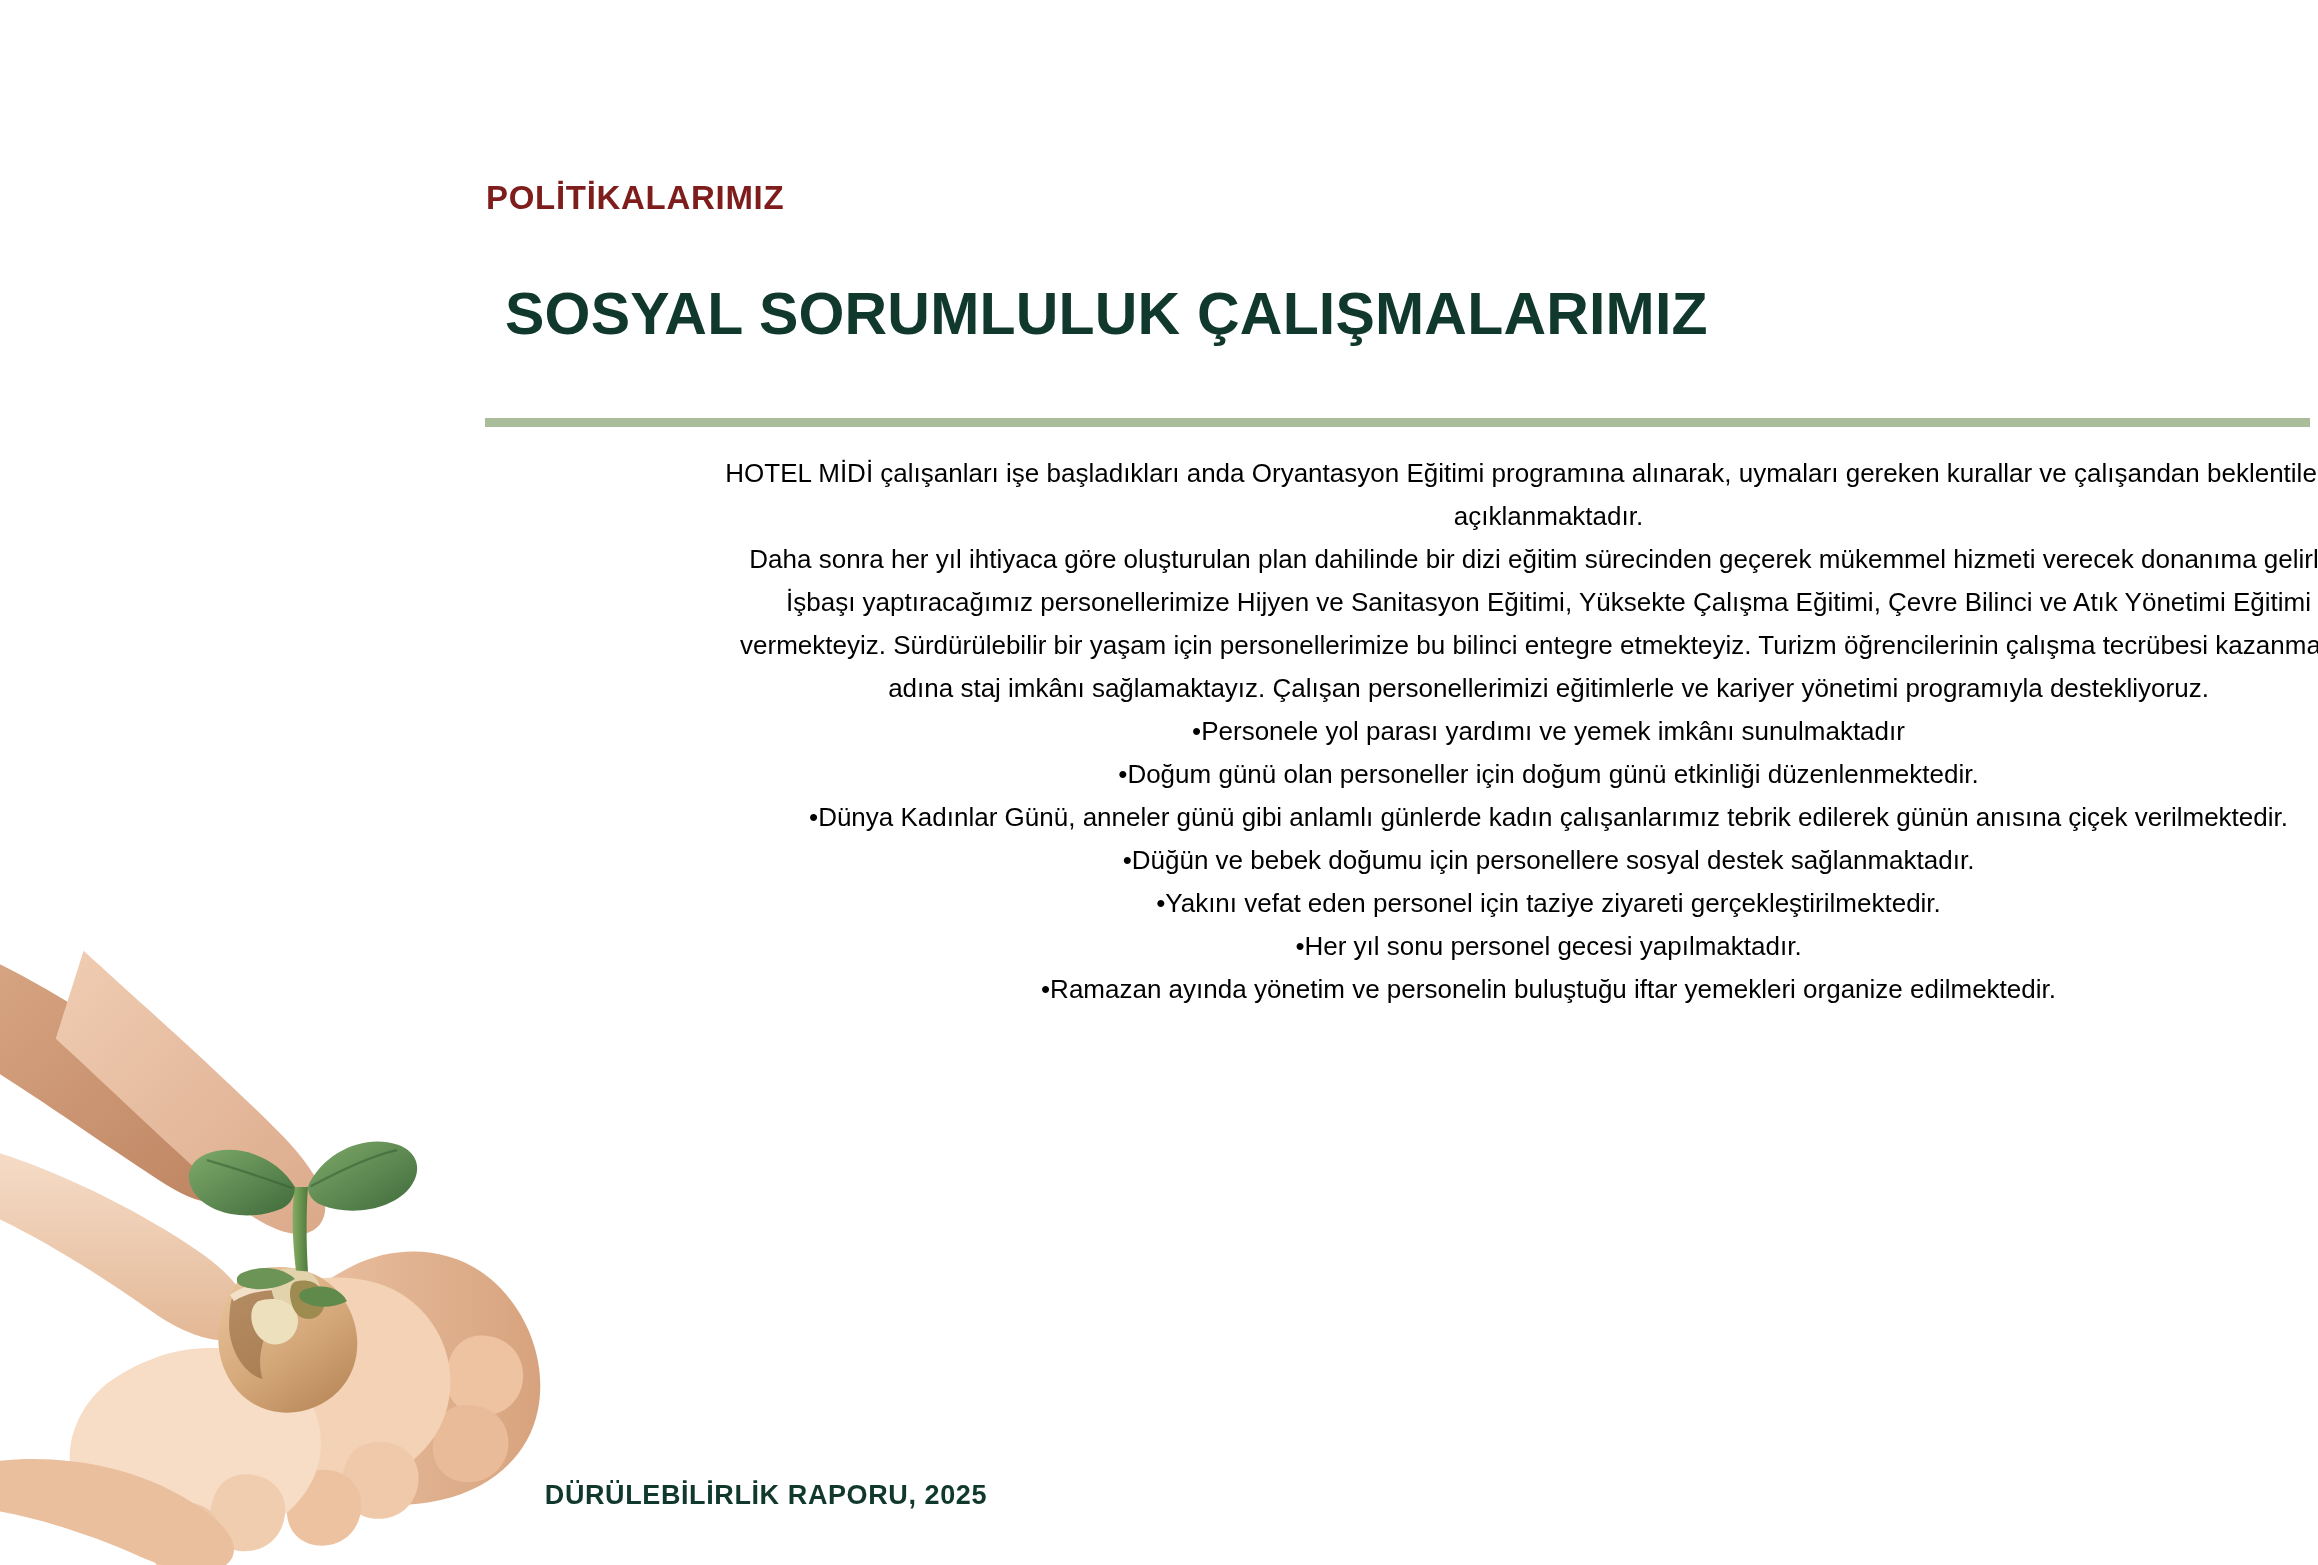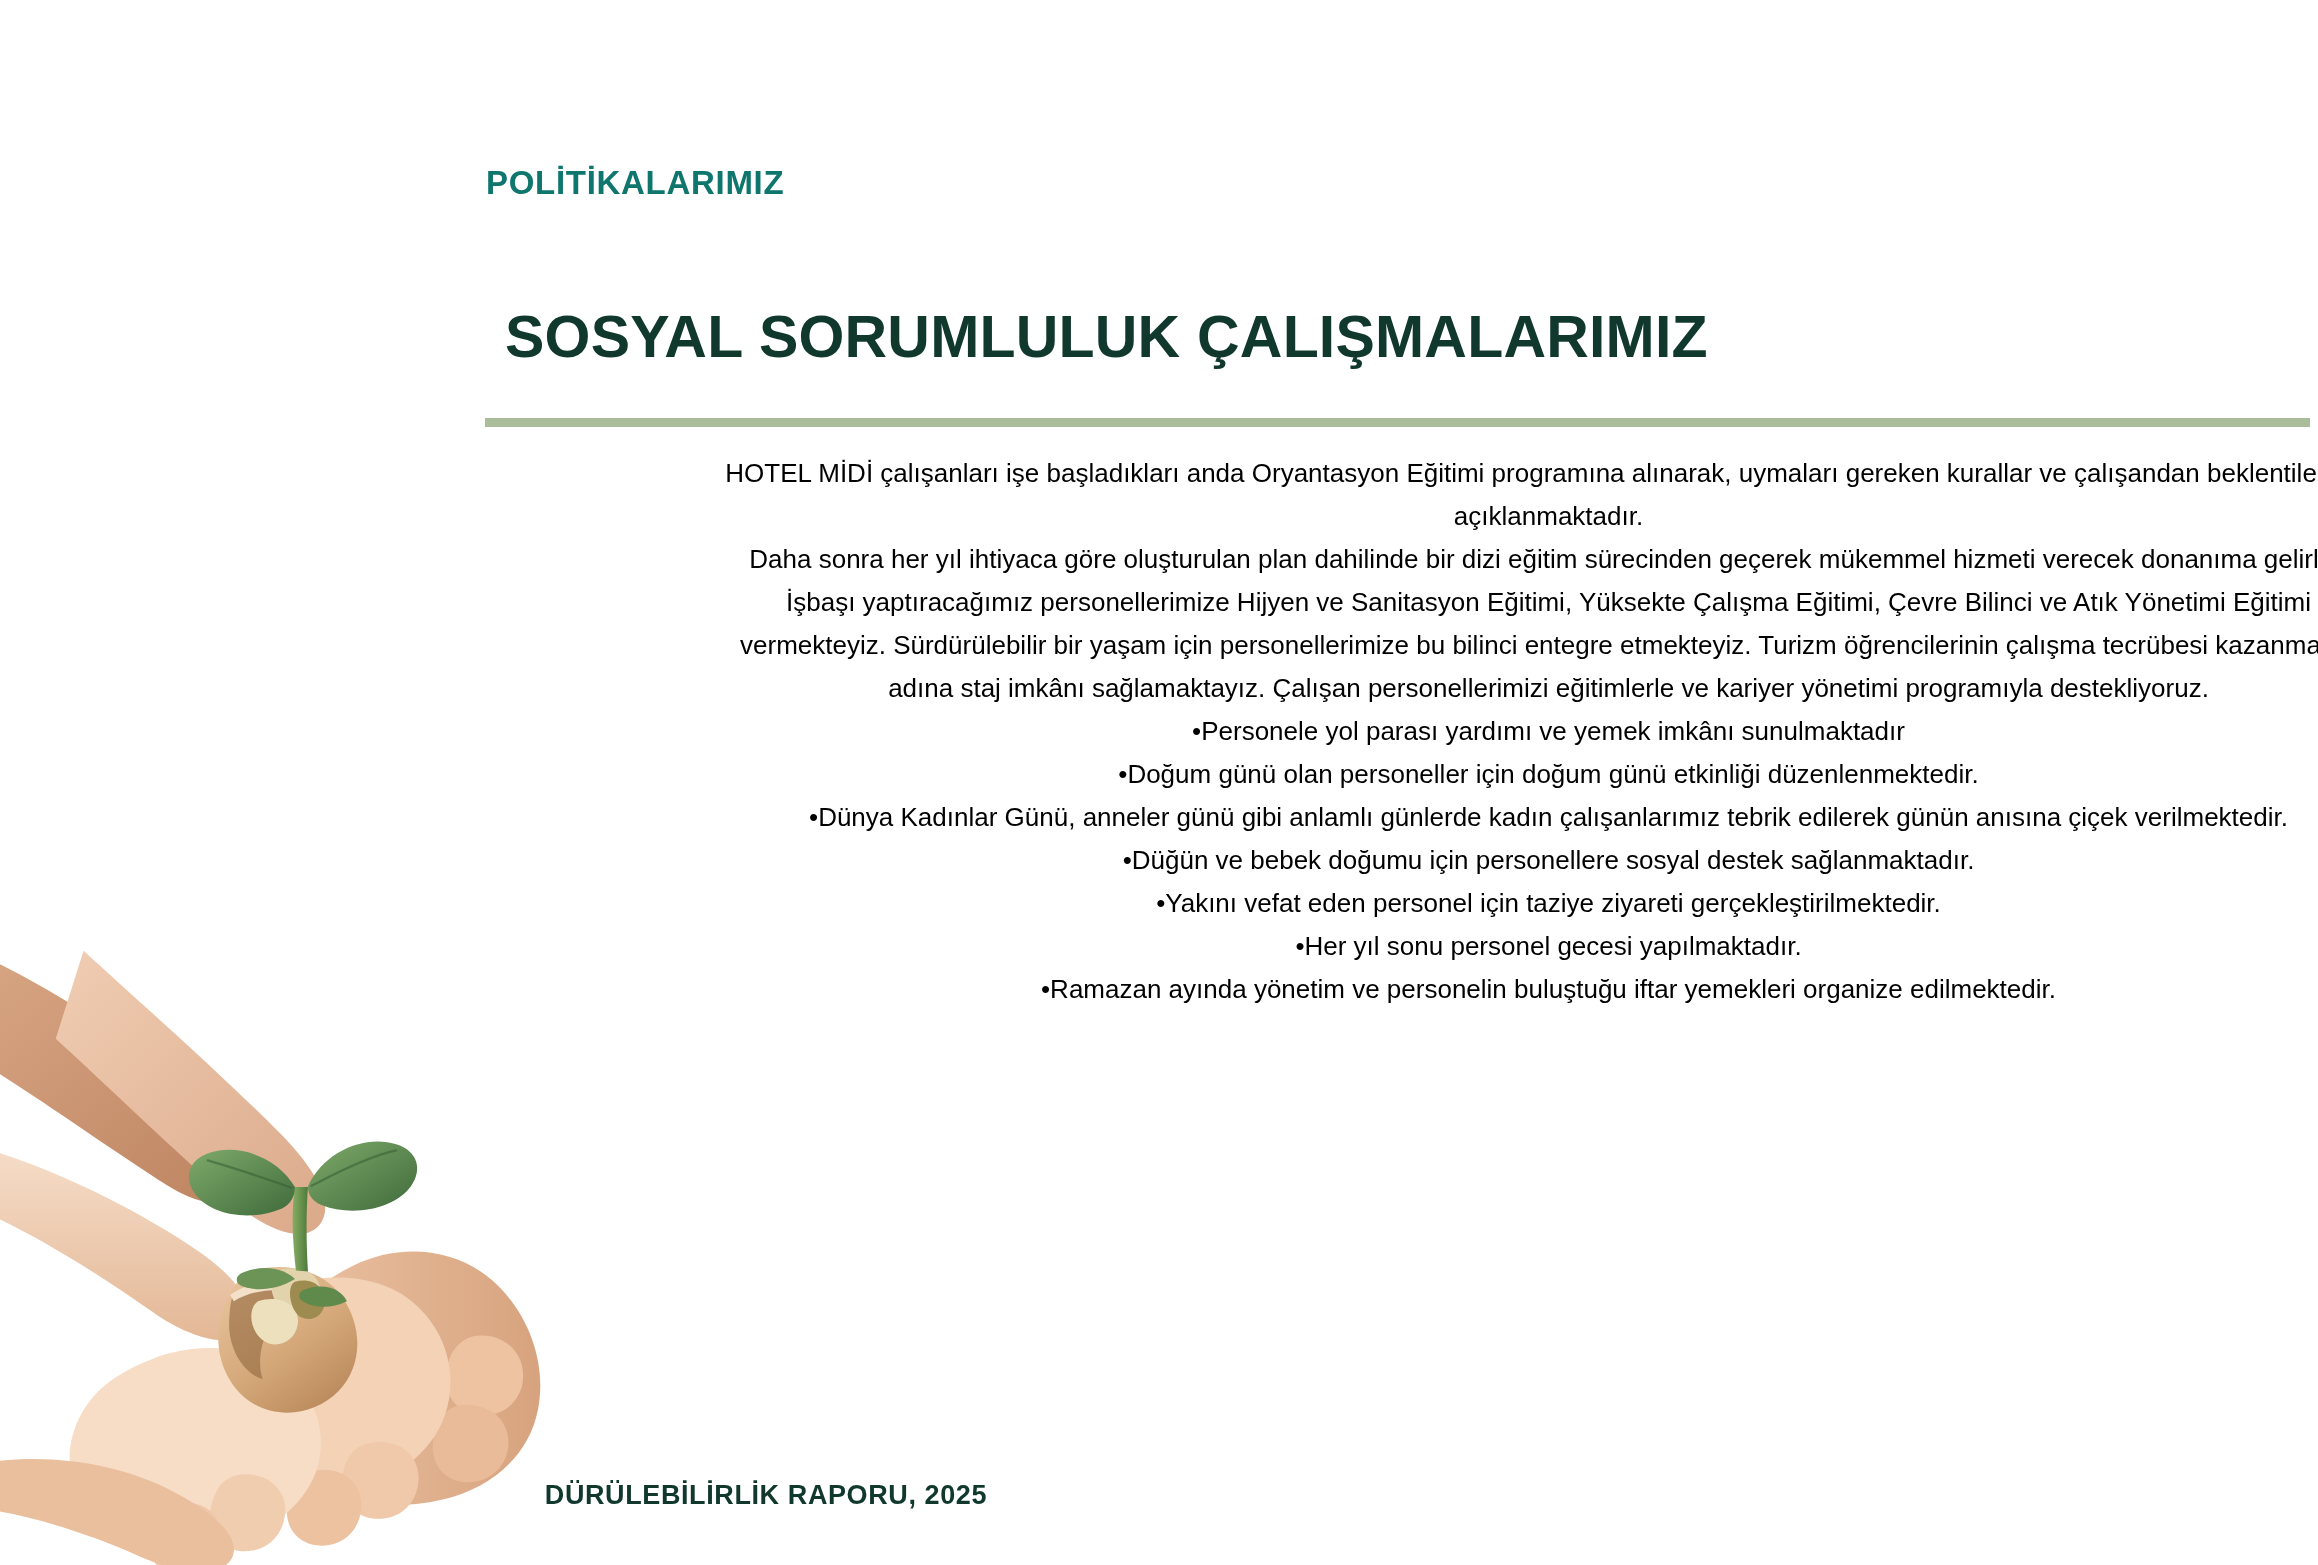--- a/index.html
+++ b/index.html
@@ -19,33 +19,33 @@
   .slide {
     position: absolute;
     inset: 0;
     background: #ffffff;
   }
 
   
   .eyebrow {
     position: absolute;
     left: 486px;
-    top: 166px;
+    top: 181px;
     font-size: 33px;
     font-weight: 700;
     letter-spacing: 0.7px;
-    color: #0f766e;
+    color: #7f1d1d;
     white-space: nowrap;
     line-height: 1;
   }
 
   .main-title {
     position: absolute;
     left: 505px;
-    top: 308px;
+    top: 285px;
     font-size: 59px;
     font-weight: 700;
     letter-spacing: 0.2px;
     color: #10382c;
     white-space: nowrap;
     line-height: 1;
     text-align: right;
   }
 
   .title-rule {

